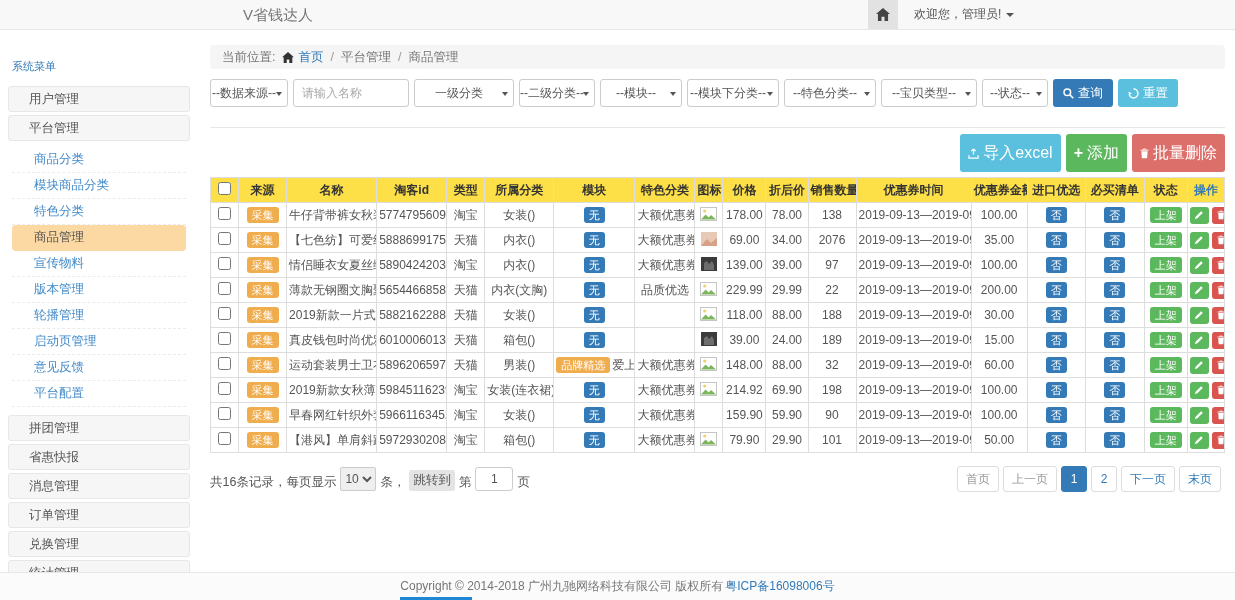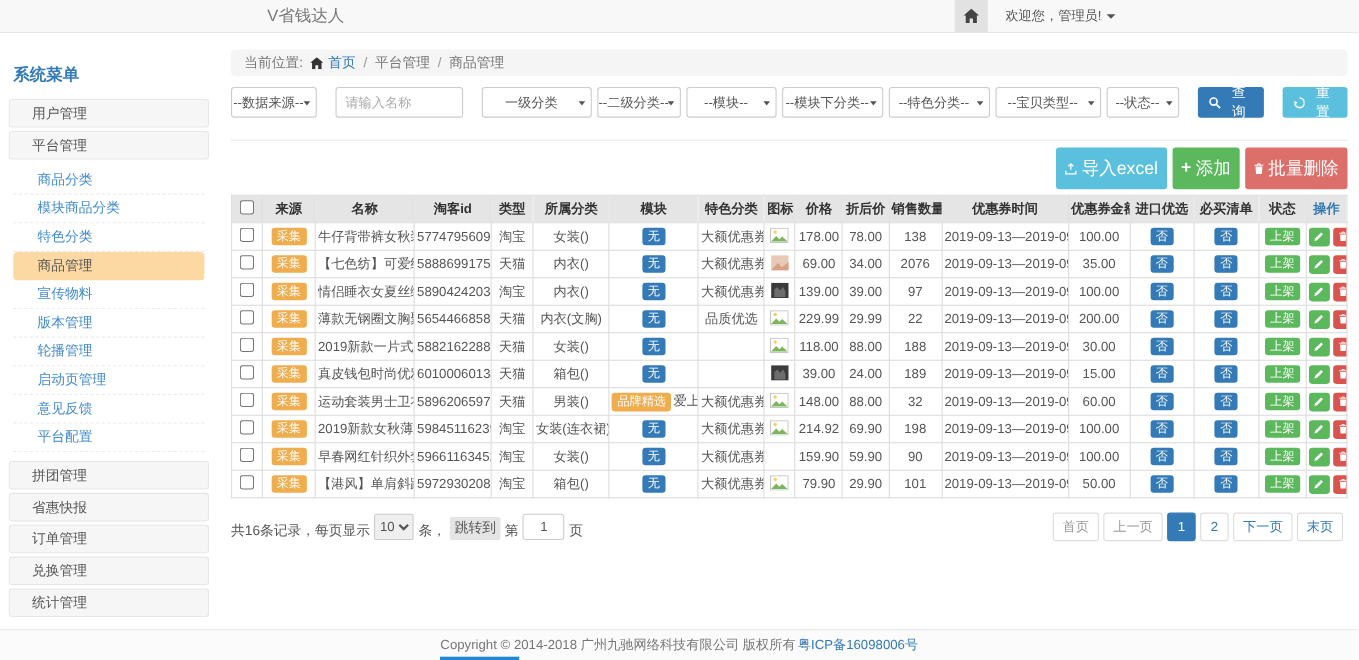--- a/index.html
+++ b/index.html
@@ -10,50 +10,50 @@
   }
   
   .topbar { position:absolute; top:0; left:0; right:0; height:30px; background:#f8f8f8; border-bottom:1px solid #e7e7e7; z-index:4; }
   .brand { position:absolute; left:243px; top:0; line-height:29px; font-size:15px; color:#777; }
   .topbar-right { position:absolute; left:868px; top:0; height:29px; display:flex; align-items:center; }
   .home-box { width:30px; height:29px; background:#e2e2e2; display:flex; align-items:center; justify-content:center; cursor:pointer; }
   .welcome { margin-left:16px; font-size:12px; color:#555; cursor:pointer; display:flex; align-items:center; gap:5px; }
   .caret-down { width:0; height:0; border-left:4px solid transparent; border-right:4px solid transparent; border-top:4px solid #555; display:inline-block; }
   
   .sidebar { position:absolute; left:8px; top:53px; width:182px; z-index:1; }
-  .sidebar-title { color:#337ab7; font-weight:bold; font-size:15px; padding:6px 6px 12px 4px; }
+  .sidebar-title { color:#337ab7; font-weight:normal; font-size:11px; padding:6px 6px 12px 4px; }
   .nav-group { background:#f6f6f6; border:1px solid #e7e7e7; border-radius:3px; height:26px; line-height:24px; padding-left:20px; font-size:12.5px; color:#555; margin-bottom:3px; cursor:pointer; }
   .submenu { background:#fff; padding:3px 4px 5px 4px; margin-bottom:3px; }
   .submenu-item { height:26px; line-height:25px; padding-left:22px; font-size:12.5px; color:#428bca; border-bottom:1px dashed #ececec; cursor:pointer; }
   .submenu-item.active { background:#fcd9a2; border-radius:4px; color:#555; border-bottom-color:transparent; }
   
   .main { position:absolute; left:210px; top:45px; width:1015px; }
   .breadcrumb { background:#f5f5f5; border-radius:4px; height:24px; display:flex; align-items:center; padding:0 12px; font-size:12.5px; color:#777; gap:7px; }
   .breadcrumb .bc-home { color:#337ab7; cursor:pointer; display:flex; align-items:center; gap:4px; }
   .breadcrumb .sep { color:#999; }
   
-  .filters { display:flex; gap:17px; margin-top:10px; align-items:center; }
+  .filters { display:flex; gap:5px; margin-top:10px; align-items:center; }
   .sel { position:relative; height:28px; border:1px solid #ccc; border-radius:3px; background:#fff; font-size:12px; color:#555; display:flex; align-items:center; justify-content:center; padding:0 16px 0 6px; cursor:pointer; white-space:nowrap; }
   .sel .caret { position:absolute; right:5px; top:12px; width:0; height:0; border-left:3.5px solid transparent; border-right:3.5px solid transparent; border-top:4px solid #555; }
   .name-input { height:28px; width:116px; border:1px solid #ccc; border-radius:3px; padding:0 8px; font-size:12px; color:#555; font-family:inherit; }
   .name-input::placeholder { color:#aaa; }
   .btn { border:none; border-radius:3px; color:#fff; font-size:12.5px; height:28px; padding:0 10px; display:inline-flex; align-items:center; gap:4px; cursor:pointer; font-family:inherit; }
   .btn-query { background:#337ab7; }
   .btn-reset { background:#5bc0de; }
   
   .panel { margin-top:20px; border-top:1px solid #e7e7e7; padding-top:6px; }
   .toolbar { display:flex; justify-content:flex-end; gap:5px; }
   .btn-sm { height:38px; font-size:16px; padding:0 8px; }
   .btn-import { background:#5bc0de; }
   .btn-add { background:#5cb85c; }
   .btn-del { background:#dd6f6b; }
   
   table { width:100%; border-collapse:collapse; table-layout:fixed; margin-top:5px; font-size:12px; color:#555; }
   th, td { border:1px solid #ddd; text-align:center; height:25px; padding:0 2px; overflow:hidden; white-space:nowrap; }
-  th { font-weight:bold; color:#333; font-size:12px; background:#e5e5e5; }
+  th { font-weight:bold; color:#333; font-size:12px; background:#fde047; }
   th.op-head { color:#337ab7; }
   .badge { display:inline-block; border-radius:3px; color:#fff; font-size:11px; padding:2px 5px; line-height:1.15; }
   .badge.orange { background:#f0ad4e; }
   .badge.blue { background:#337ab7; }
   .badge.green { background:#5cb85c; }
   .mini-btn { width:19px; height:17px; border:none; border-radius:3px; display:inline-flex; align-items:center; justify-content:center; cursor:pointer; padding:0; vertical-align:middle; }
   .mini-edit { background:#5cb85c; margin-right:3px; }
   .mini-del { background:#d9534f; }
   .name-cell { color:#555; }
   .mod-text { margin-left:2px; color:#555; }
@@ -102,20 +102,21 @@
       <div class="submenu-item">宣传物料</div>
       <div class="submenu-item">版本管理</div>
       <div class="submenu-item">轮播管理</div>
       <div class="submenu-item">启动页管理</div>
       <div class="submenu-item">意见反馈</div>
       <div class="submenu-item">平台配置</div>
     </div>
   <div>
       <div class="nav-group">拼团管理</div>
       <div class="nav-group">省惠快报</div>
+      <div class="nav-group">消息管理</div>
       <div class="nav-group">订单管理</div>
       <div class="nav-group">兑换管理</div>
       <div class="nav-group">统计管理</div>
     </div>
 </div>
 
 <div class="main">
 
   <div class="breadcrumb">
     <span>当前位置:</span>

